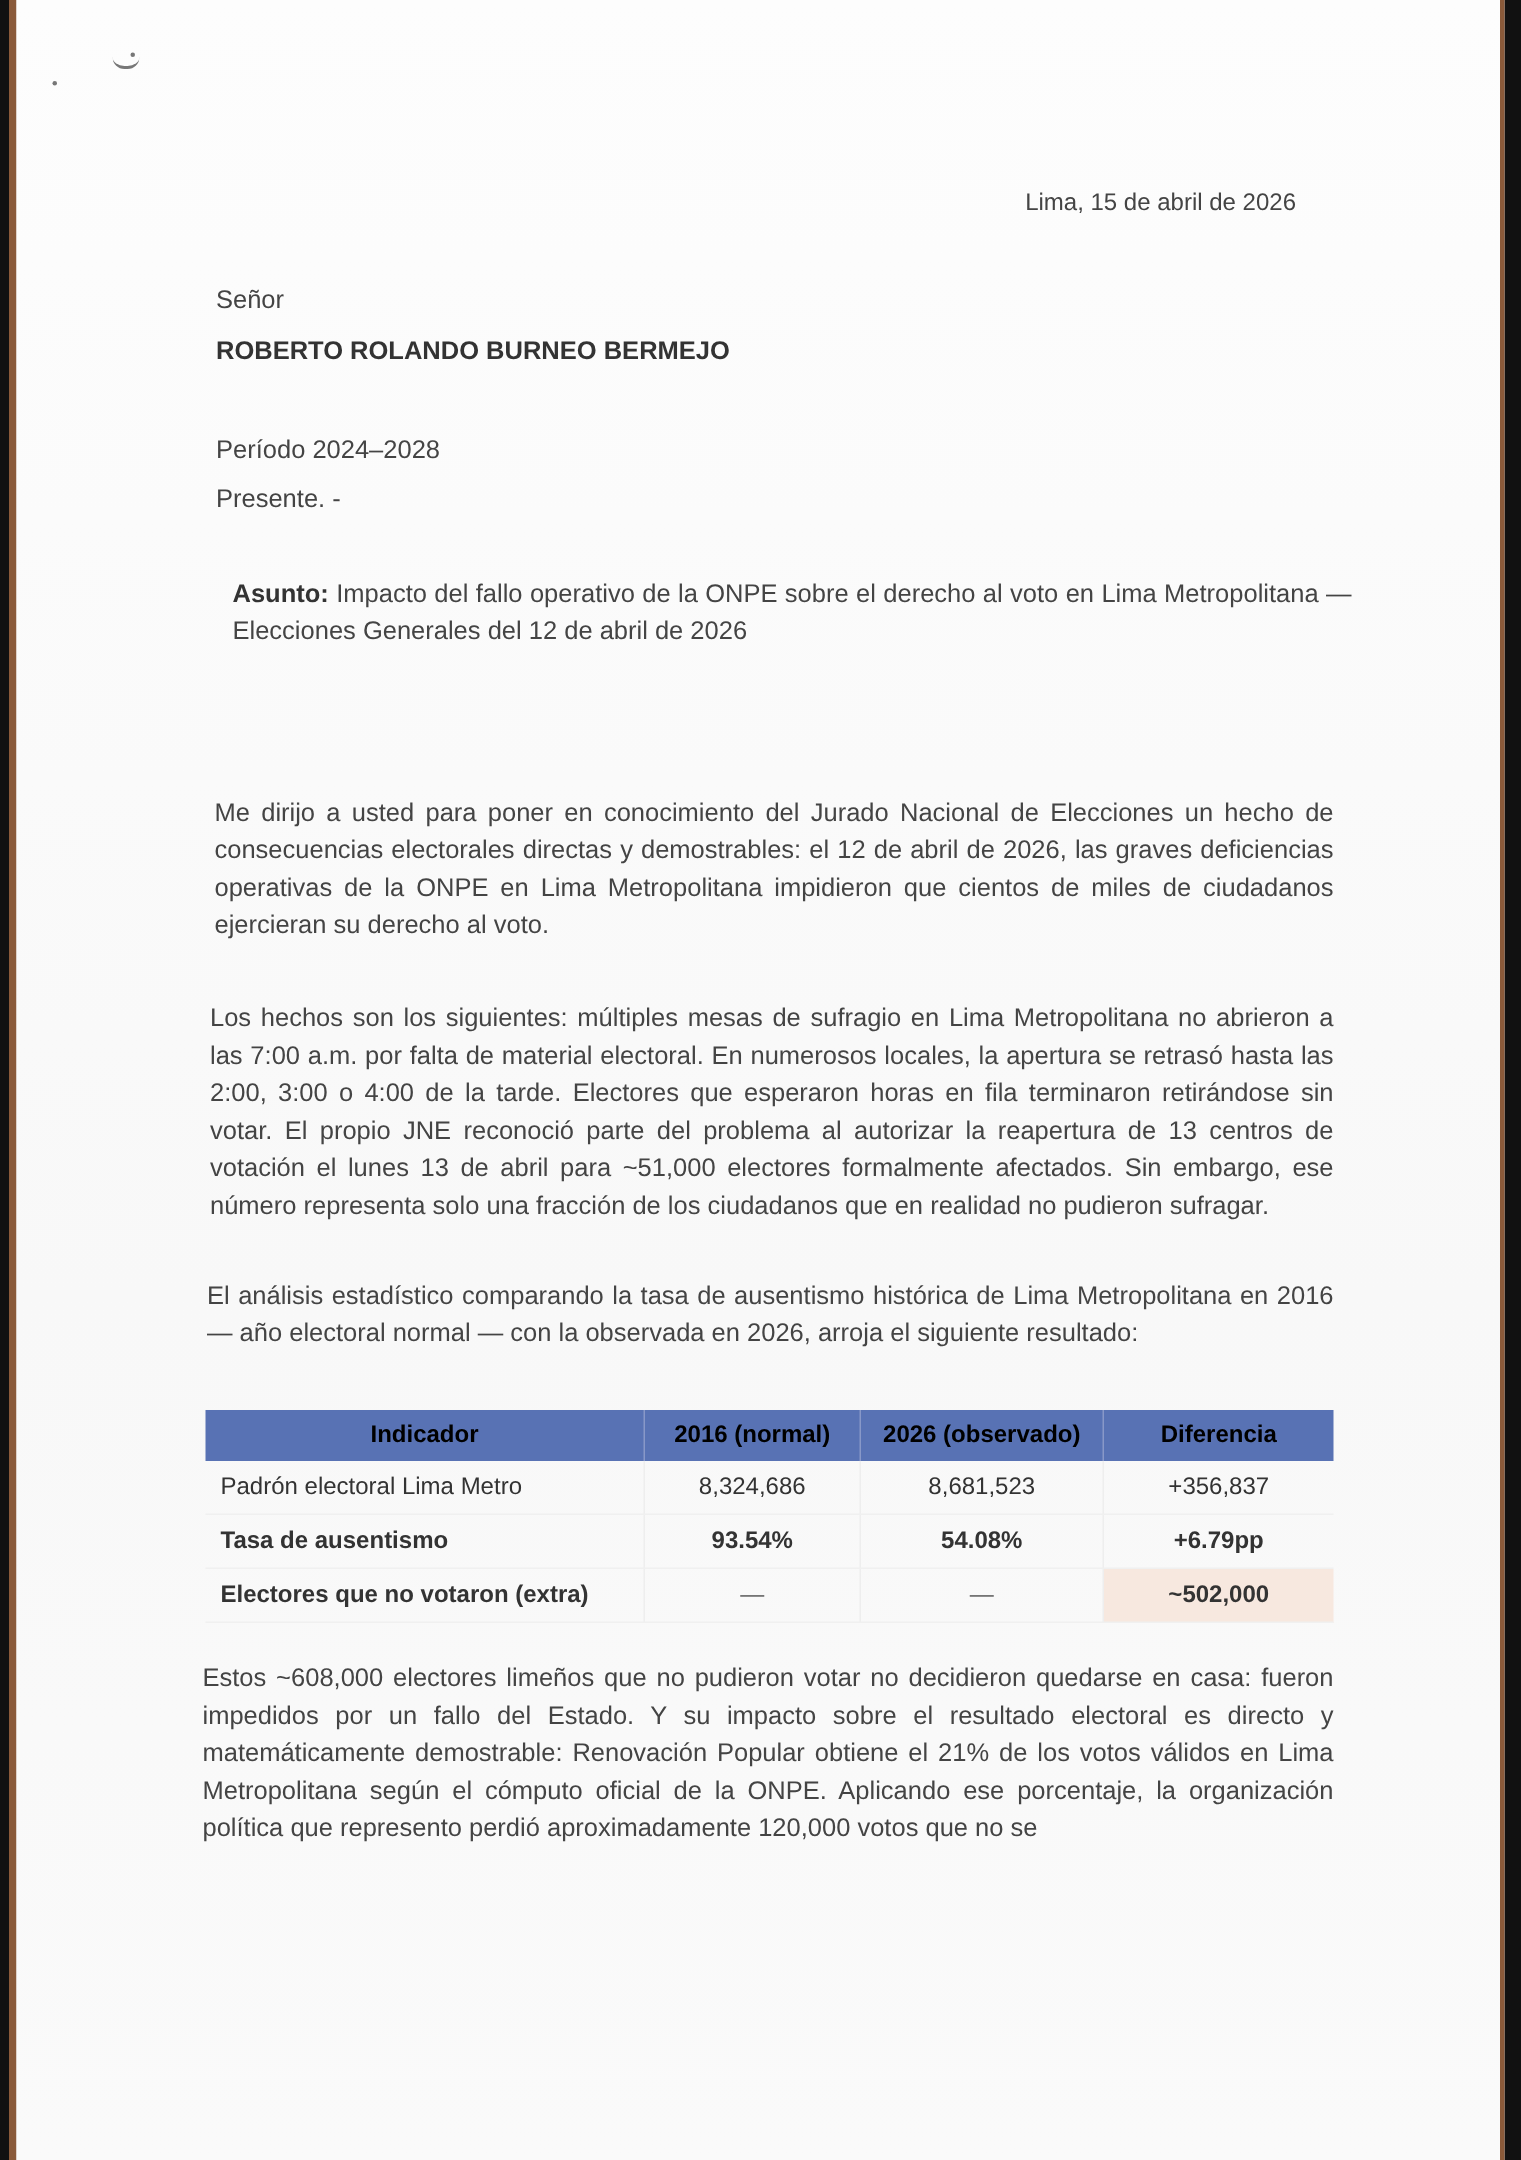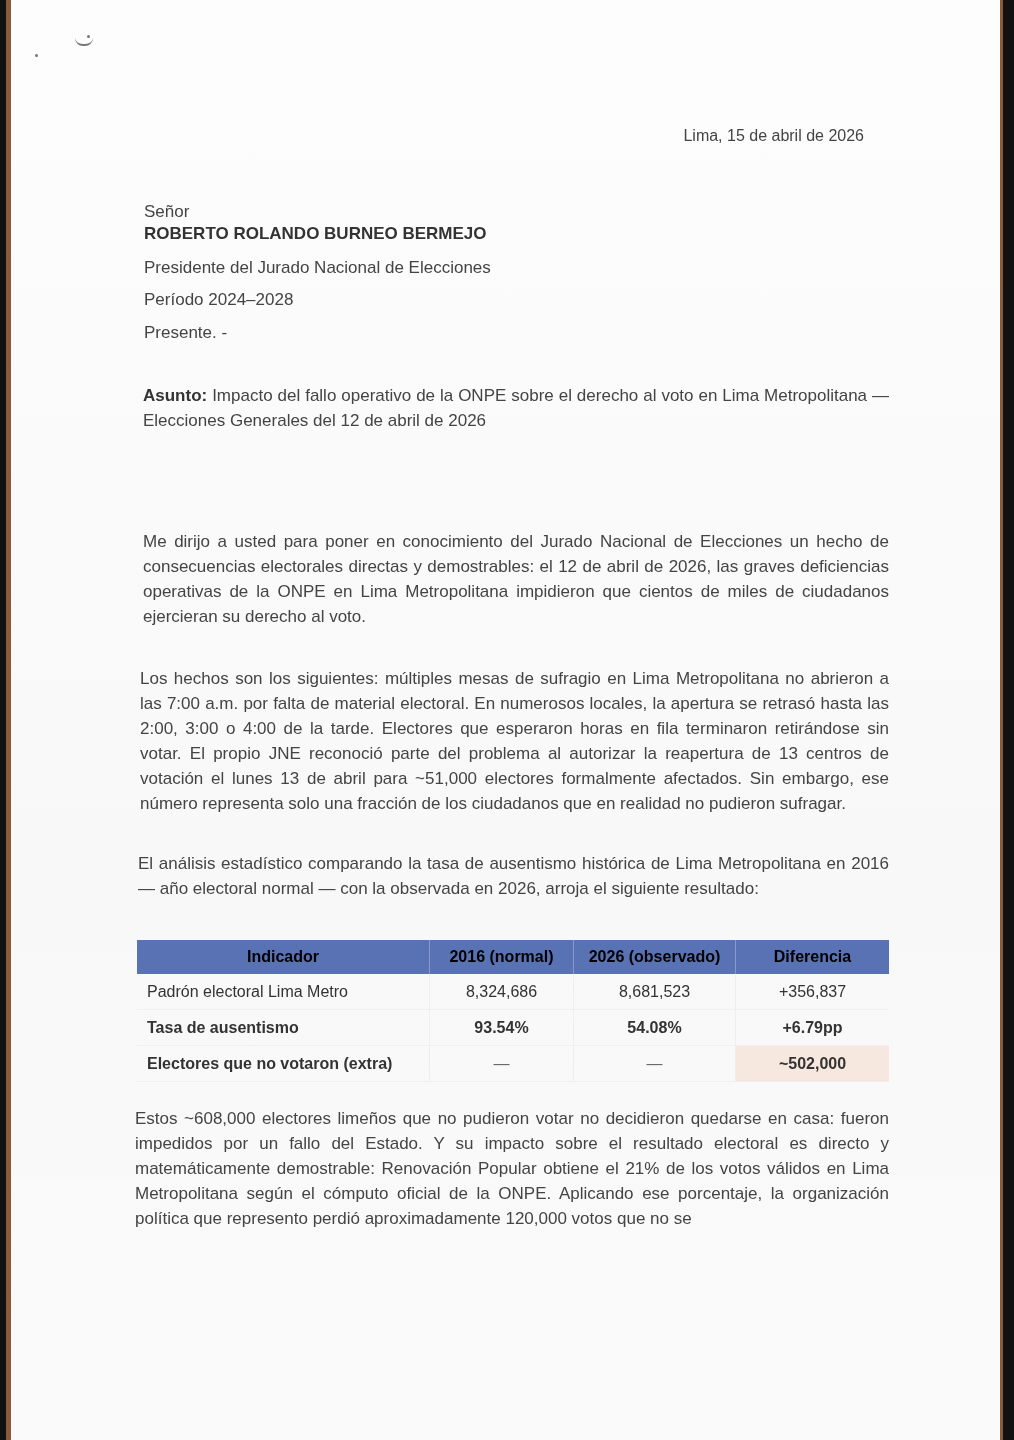--- a/index.html
+++ b/index.html
@@ -75,27 +75,26 @@
 <div class="edge-right"></div>
 <div class="edge-right-wood"></div>
 
 <div class="page">
   <div class="mark"></div>
   <div class="mark-dot" style="left:76px;top:35px;"></div>
   <div class="mark-dot" style="left:24px;top:54px;"></div>
 
   <div class="date">Lima, 15 de abril de 2026</div>
 
-  <div class="addr" style="top:190px;margin-top:12px;">Señor</div>
+  <div class="addr" style="top:190px;">Señor</div>
   <div class="addr bold" style="top:224px;">ROBERTO ROLANDO BURNEO BERMEJO</div>
-  <div class="addr" style="top:258px;">Presidente del Jurado Nacional de Elecciones</div>
   <div class="addr" style="top:290px;text-align:center;">Período 2024–2028</div>
   <div class="addr" style="top:323px;">Presente. -</div>
 
-  <div class="para" style="top:383px;">
+  <div class="para" style="top:383px;margin-left:12px;">
     <b>Asunto:</b><span> Impacto del fallo operativo de la ONPE sobre el derecho al voto en Lima Metropolitana — Elecciones Generales del 12 de abril de 2026</span>
   </div>
 
 
   <div class="para" style="top:529px;">Me dirijo a usted para poner en conocimiento del Jurado Nacional de Elecciones un hecho de consecuencias electorales directas y demostrables: el 12 de abril de 2026, las graves deficiencias operativas de la ONPE en Lima Metropolitana impidieron que cientos de miles de ciudadanos ejercieran su derecho al voto.</div>
 
   <div class="para" style="top:666px;left:129px;width:749px;">Los hechos son los siguientes: múltiples mesas de sufragio en Lima Metropolitana no abrieron a las 7:00 a.m. por falta de material electoral. En numerosos locales, la apertura se retrasó hasta las 2:00, 3:00 o 4:00 de la tarde. Electores que esperaron horas en fila terminaron retirándose sin votar. El propio JNE reconoció parte del problema al autorizar la reapertura de 13 centros de votación el lunes 13 de abril para ~51,000 electores formalmente afectados. Sin embargo, ese número representa solo una fracción de los ciudadanos que en realidad no pudieron sufragar.</div>
 
   <div class="para" style="top:851px;left:127px;width:751px;">El análisis estadístico comparando la tasa de ausentismo histórica de Lima Metropolitana en 2016 — año electoral normal — con la observada en 2026, arroja el siguiente resultado:</div>
 

